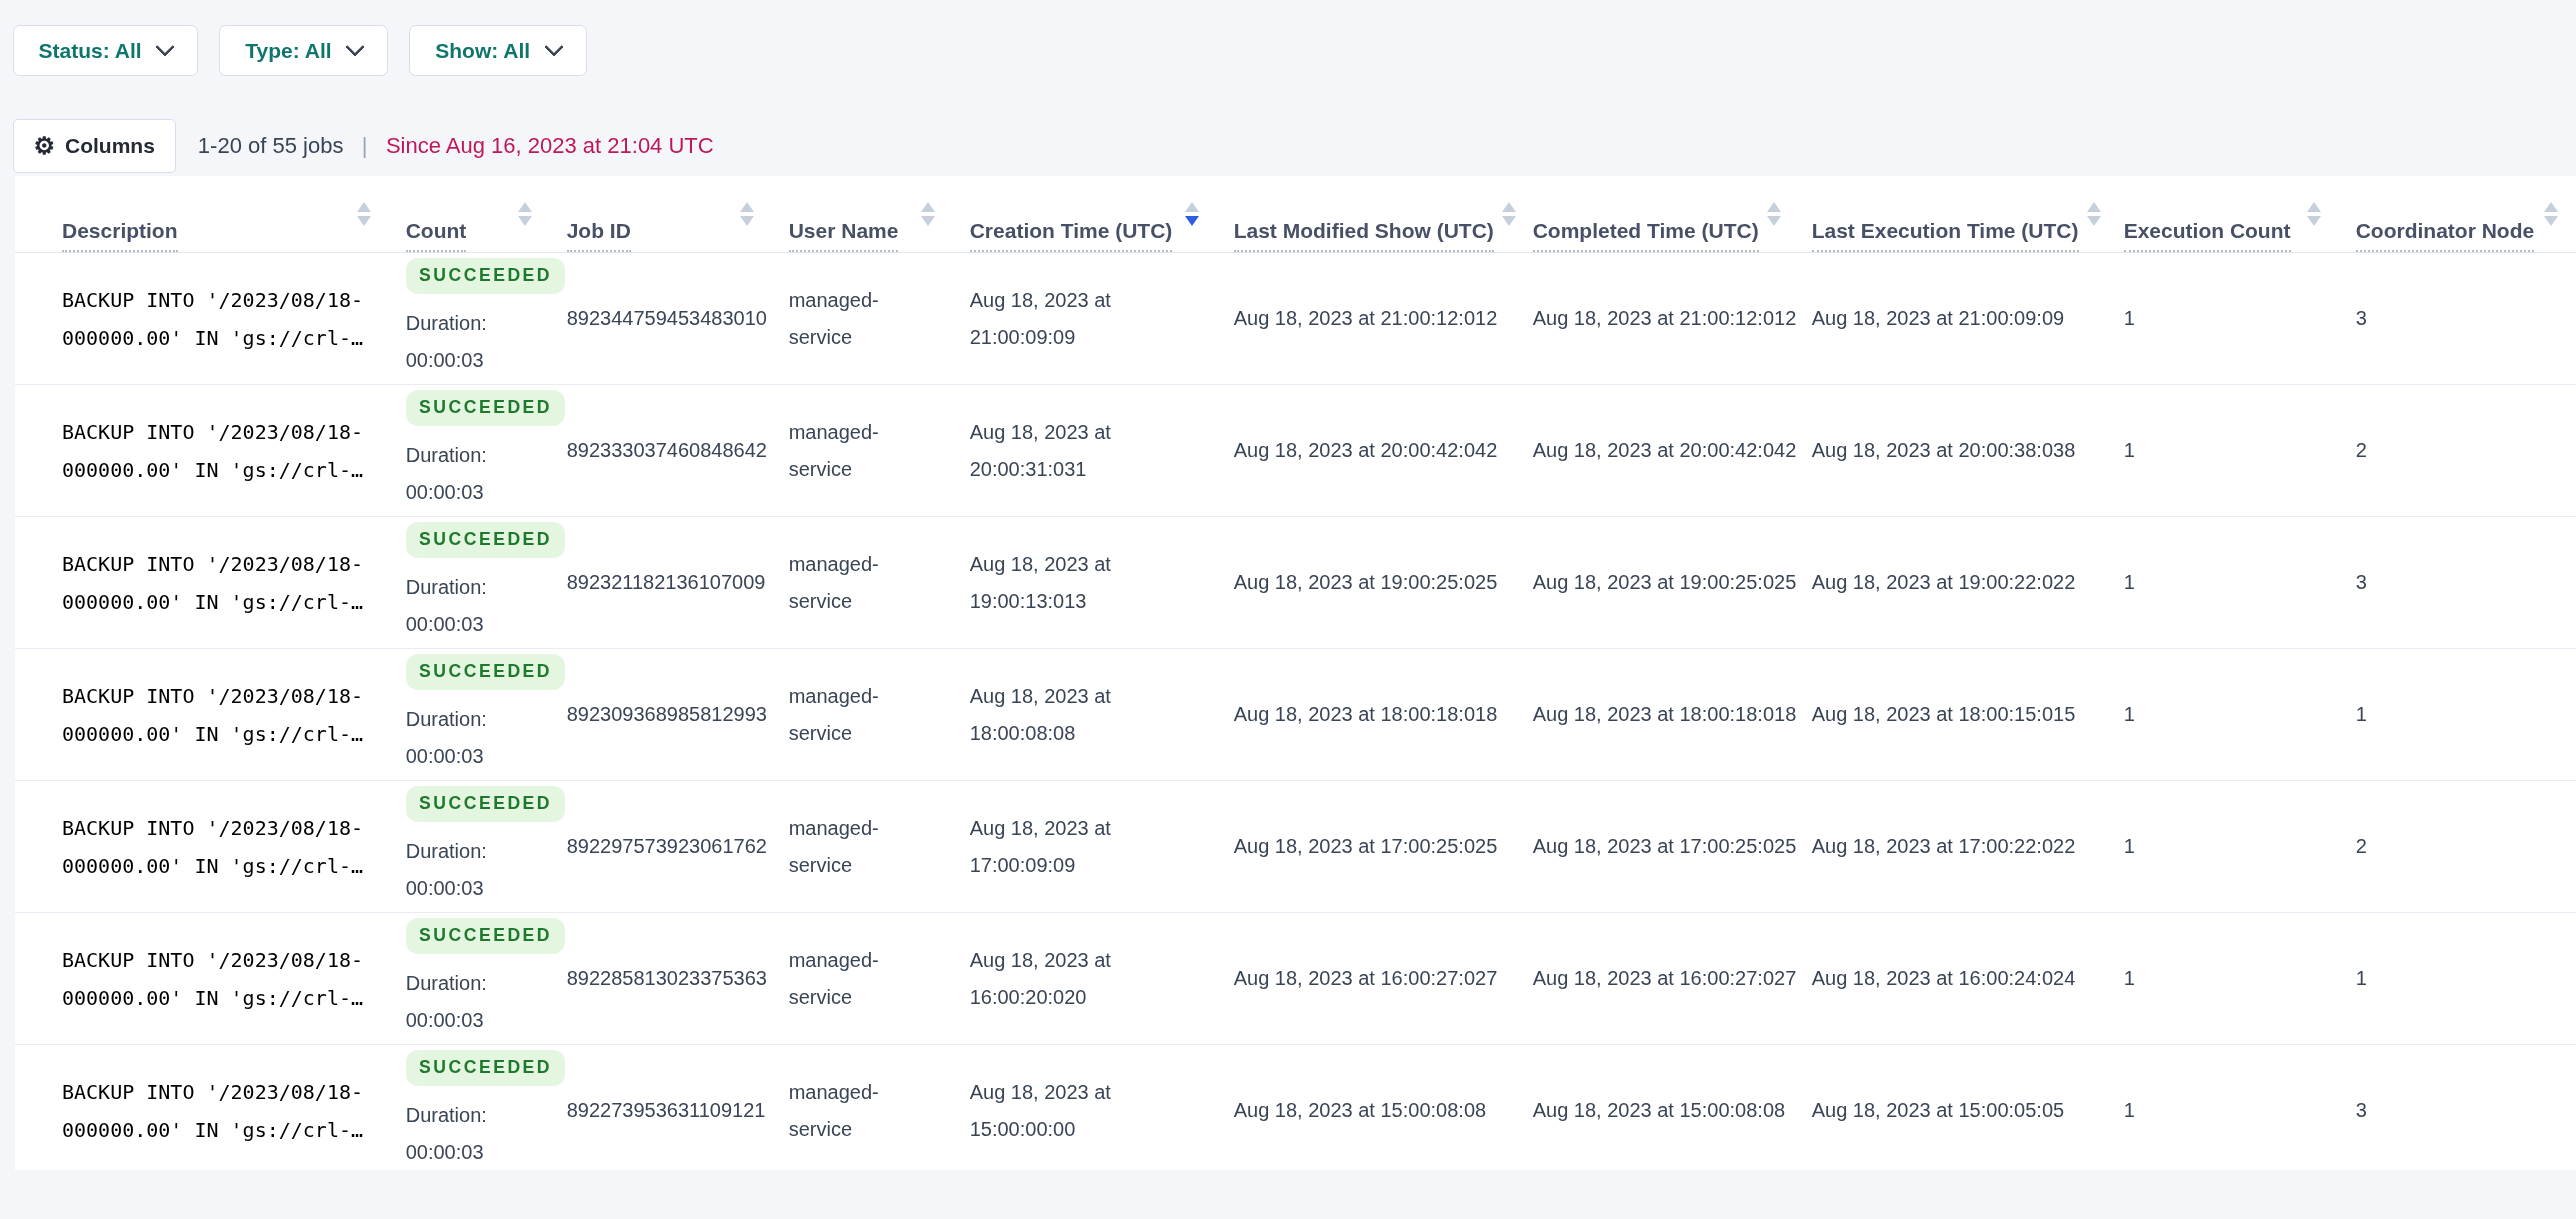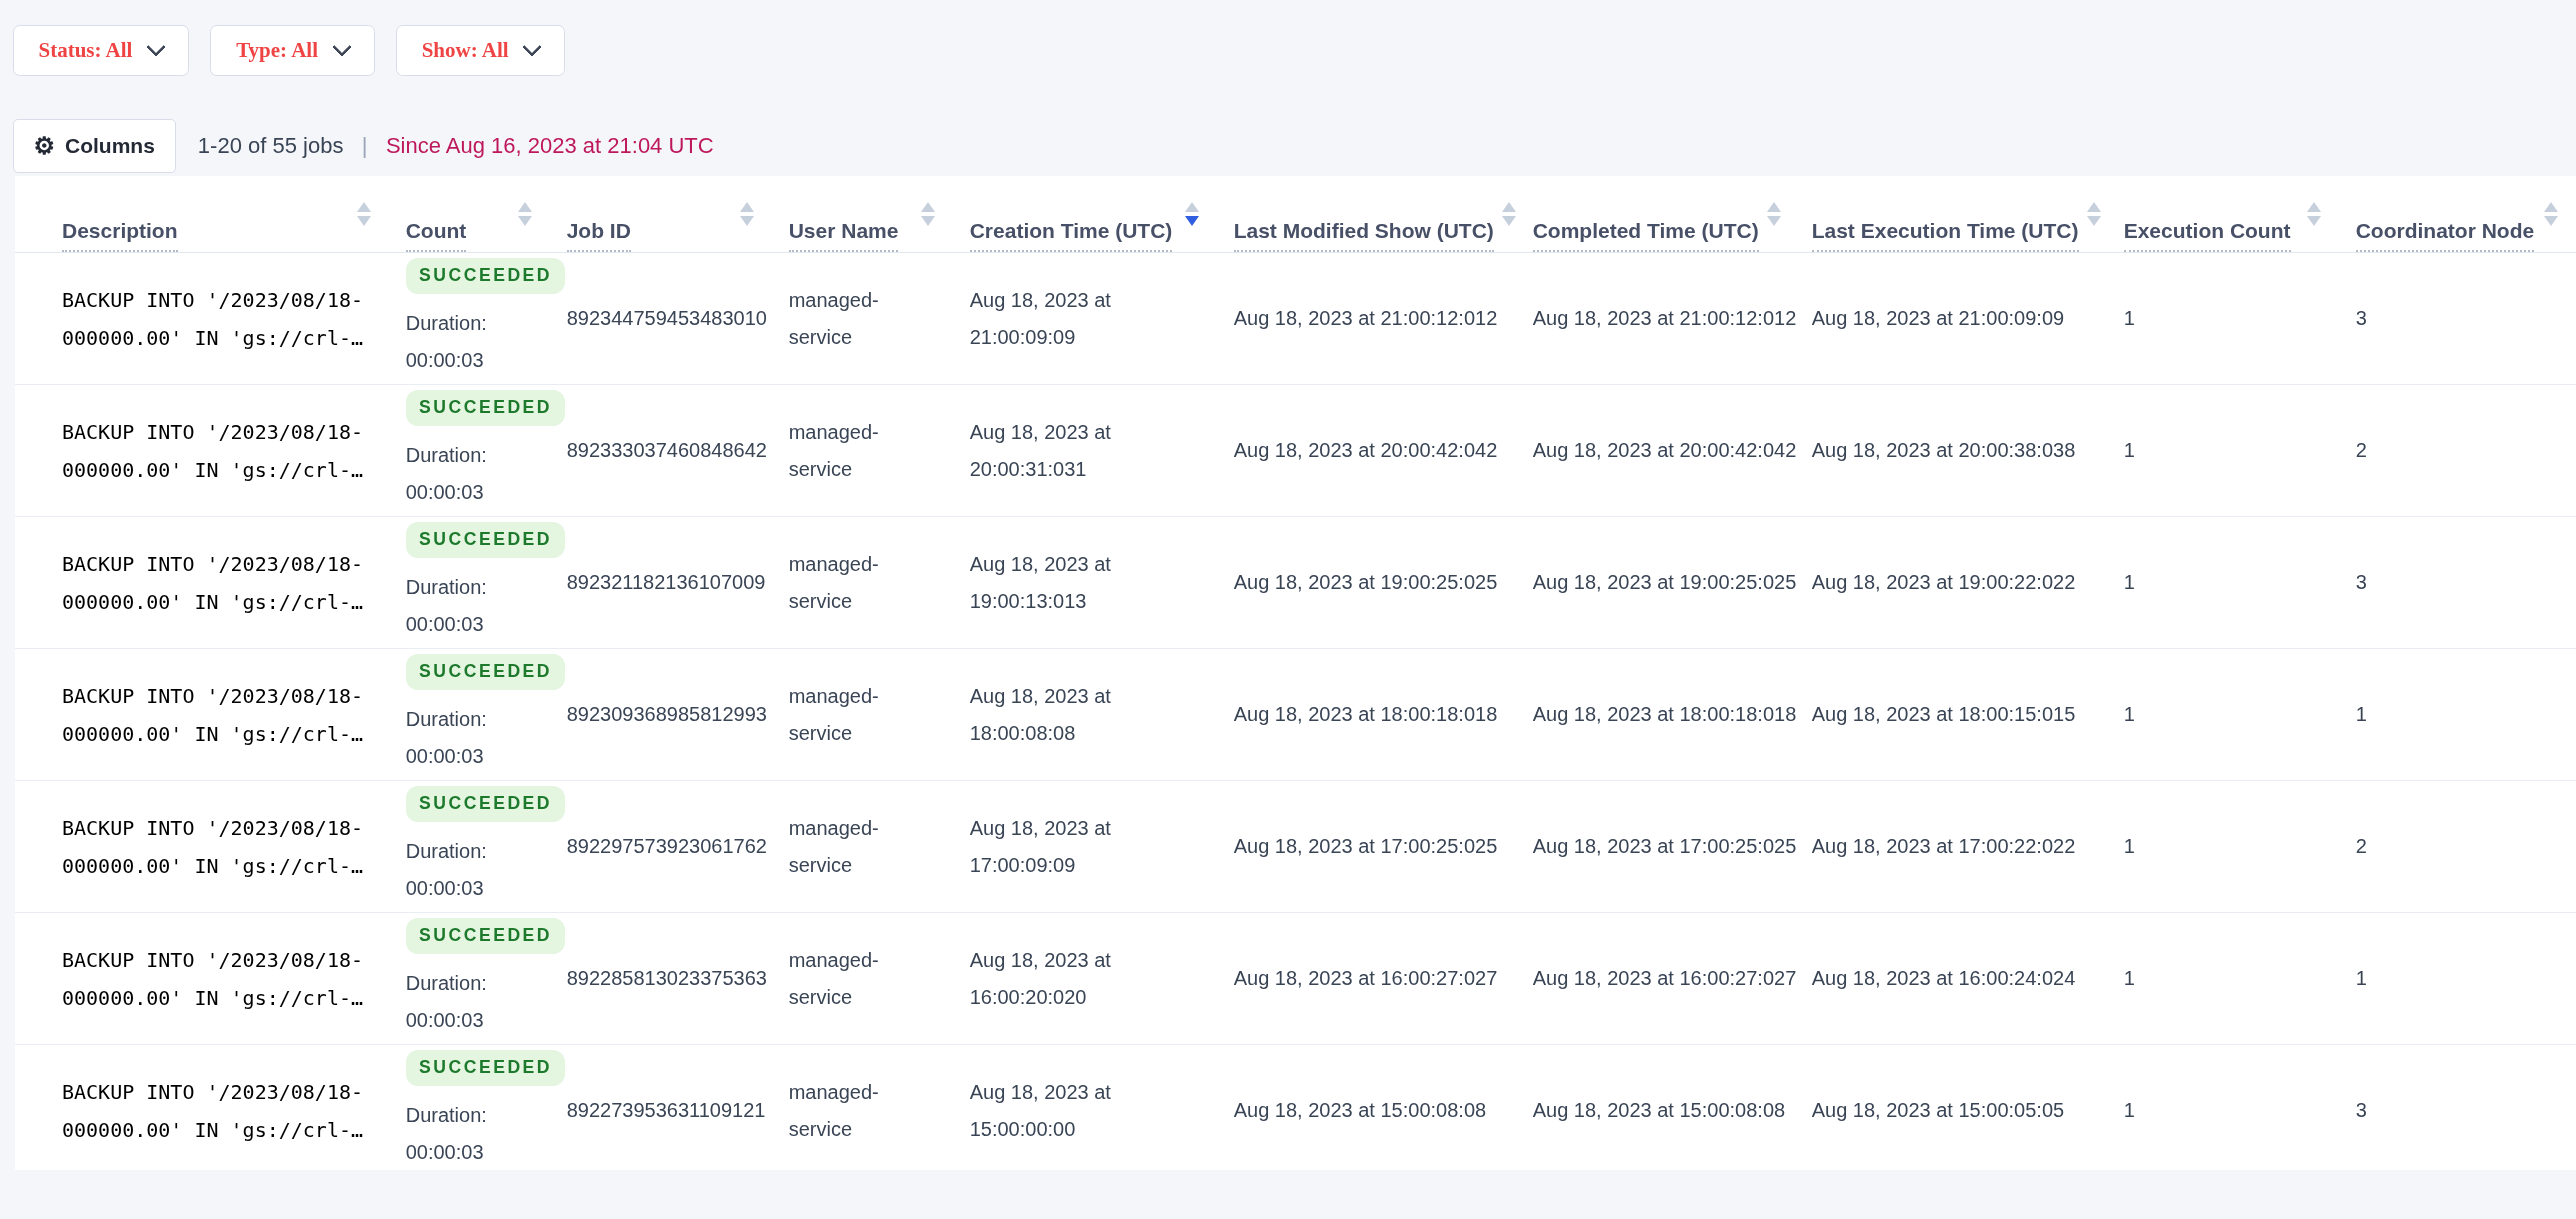--- a/index.html
+++ b/index.html
@@ -12,22 +12,22 @@
   }
   .page-title{
     font-size:32px;font-weight:700;color:#242a35;
     margin:15px 0 0 18.4px;letter-spacing:0.3px;
   }
   
   .filters{display:flex;gap:21px;margin:25px 0 0 12.5px}
   .filter-btn{
     display:flex;align-items:center;height:51px;padding:0 25px;
     background:#ffffff;border:1.7px solid #d8dde9;border-radius:6.7px;
-    font-size:21px;font-weight:700;color:#ef4444;cursor:pointer;
-    font-family:Liberation Serif, serif;
+    font-size:21px;font-weight:700;color:#0f766e;cursor:pointer;
+    font-family:Liberation Sans, sans-serif;
   }
   .chev{
     width:11px;height:11px;margin-left:16.7px;margin-top:-6.7px;
     border-right:3.3px solid #3e4757;border-bottom:3.3px solid #3e4757;
     transform:rotate(45deg);border-radius:0.8px;
   }
   
   .toolbar{display:flex;align-items:center;margin:43px 0 0 12.5px;height:54px}
   .columns-btn{
     display:flex;align-items:center;gap:10px;height:54px;padding:0 20px;

